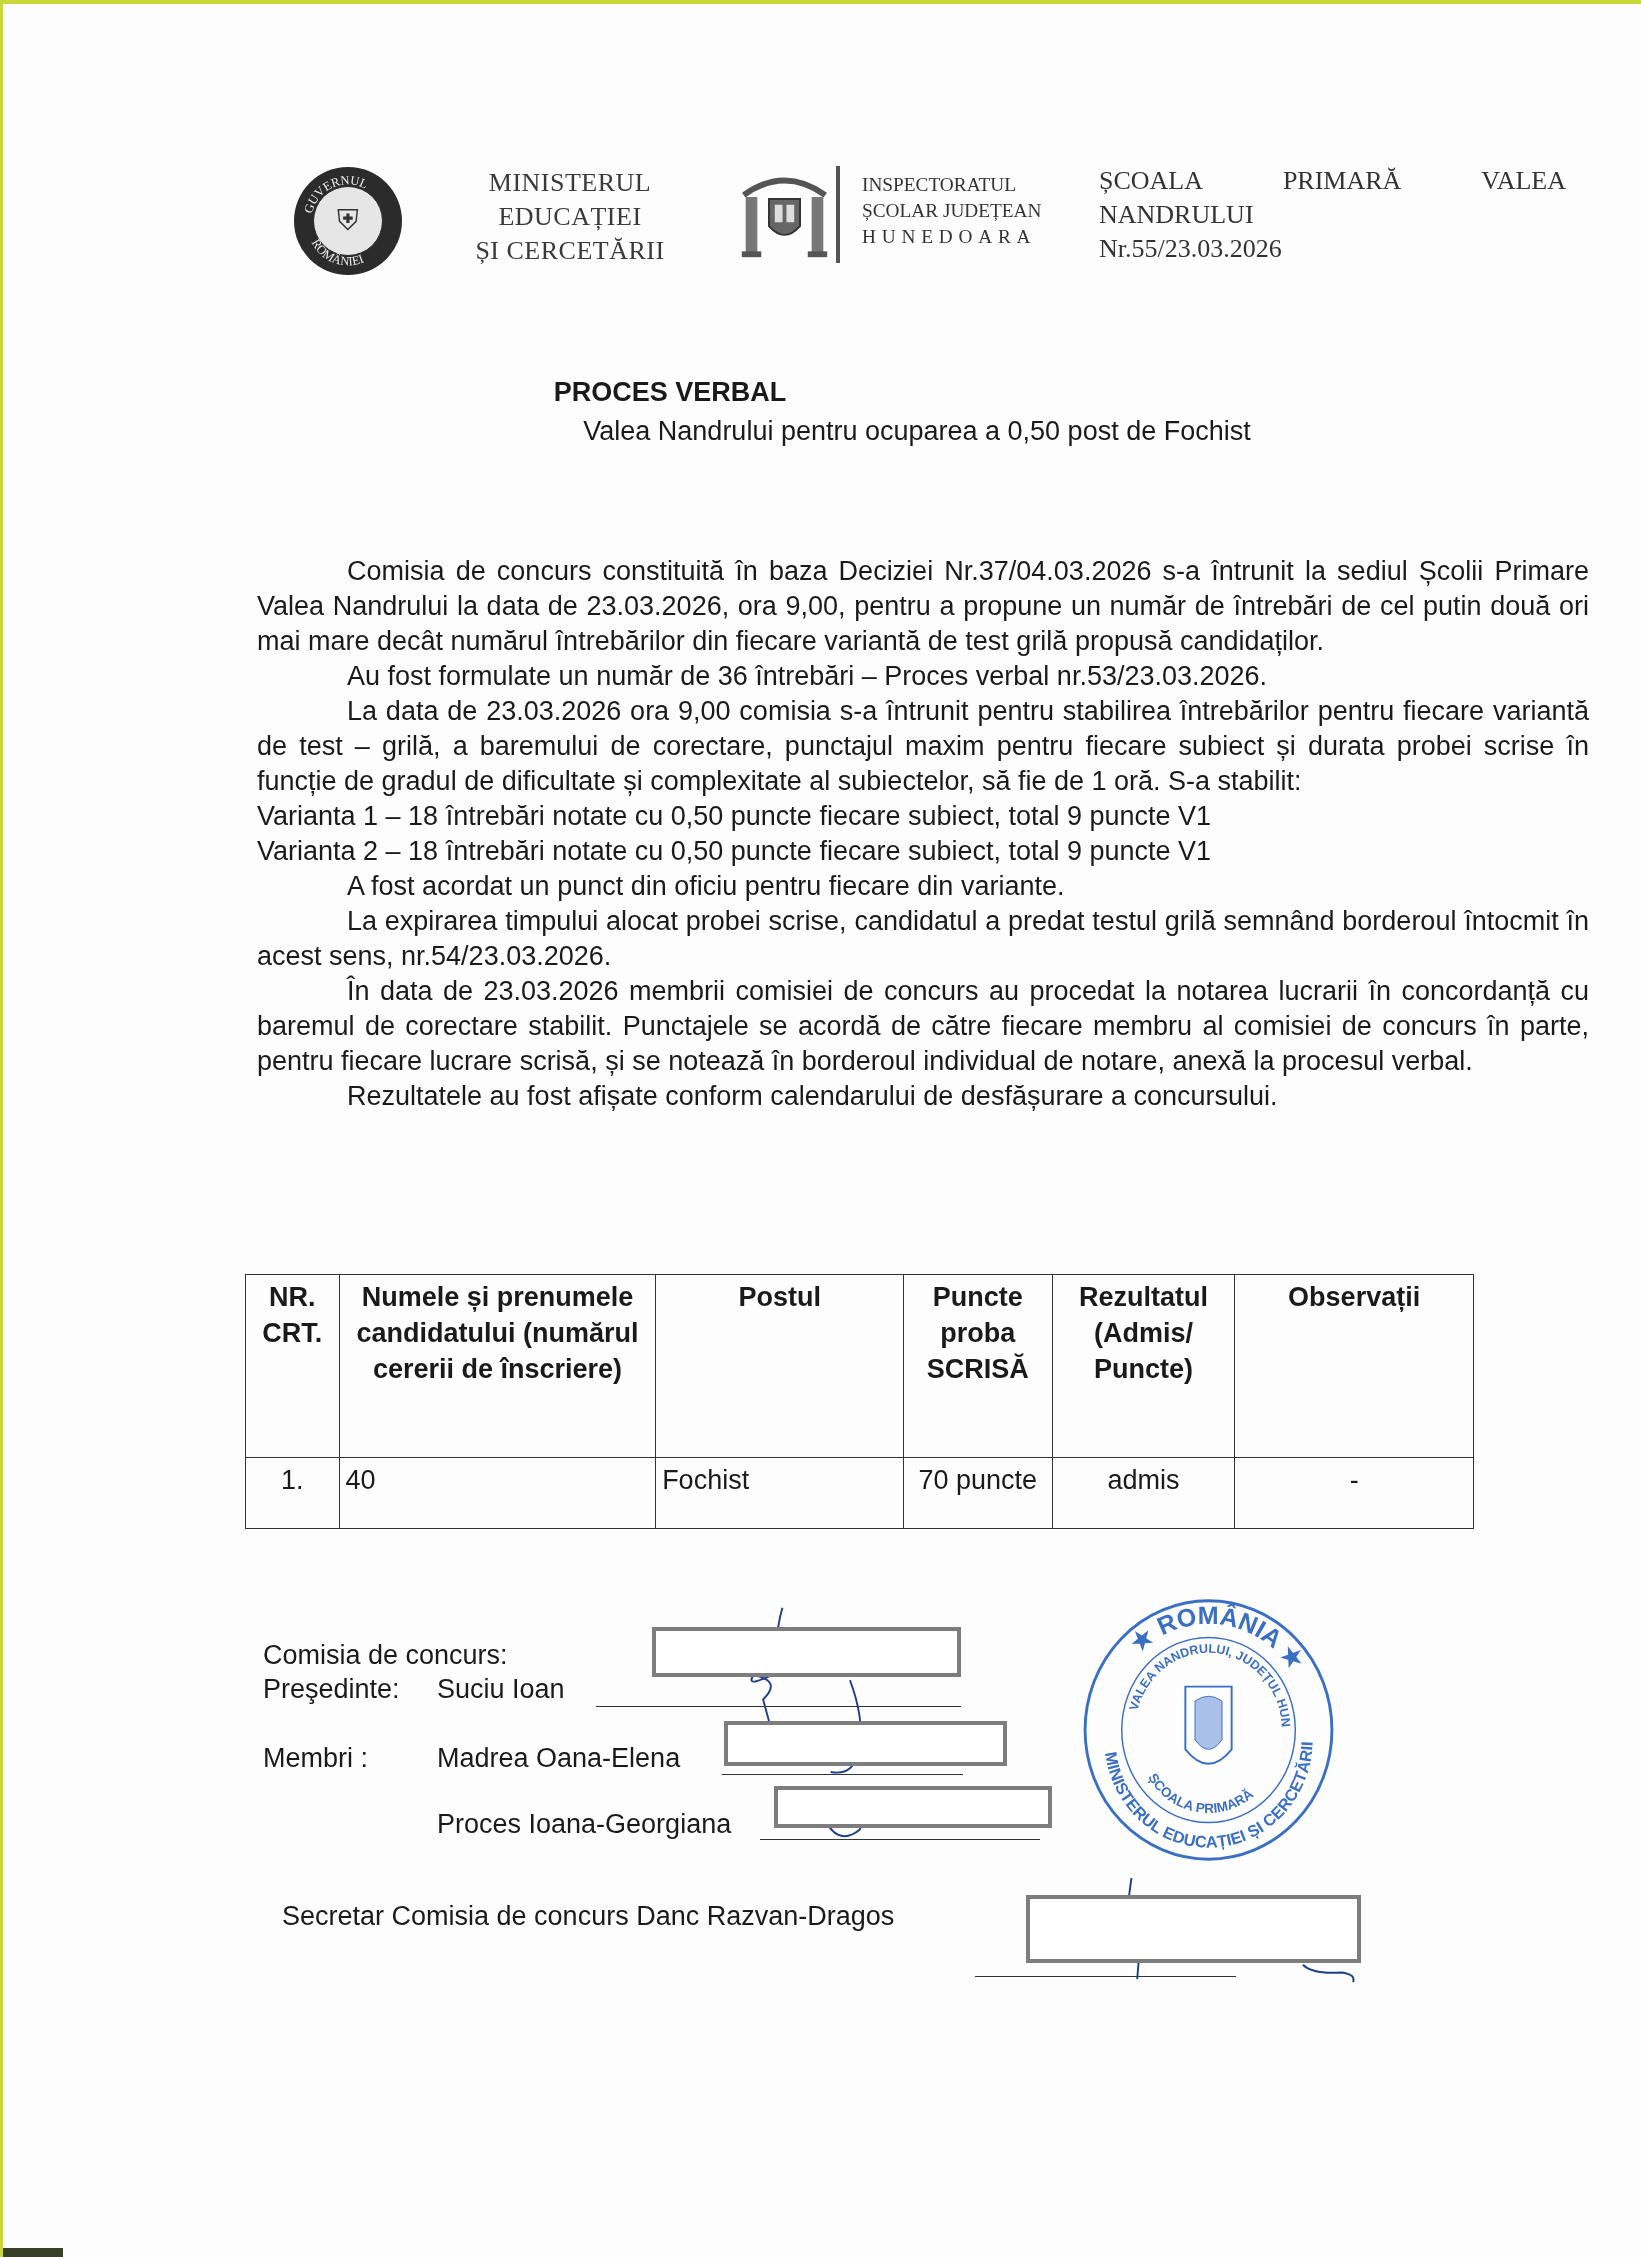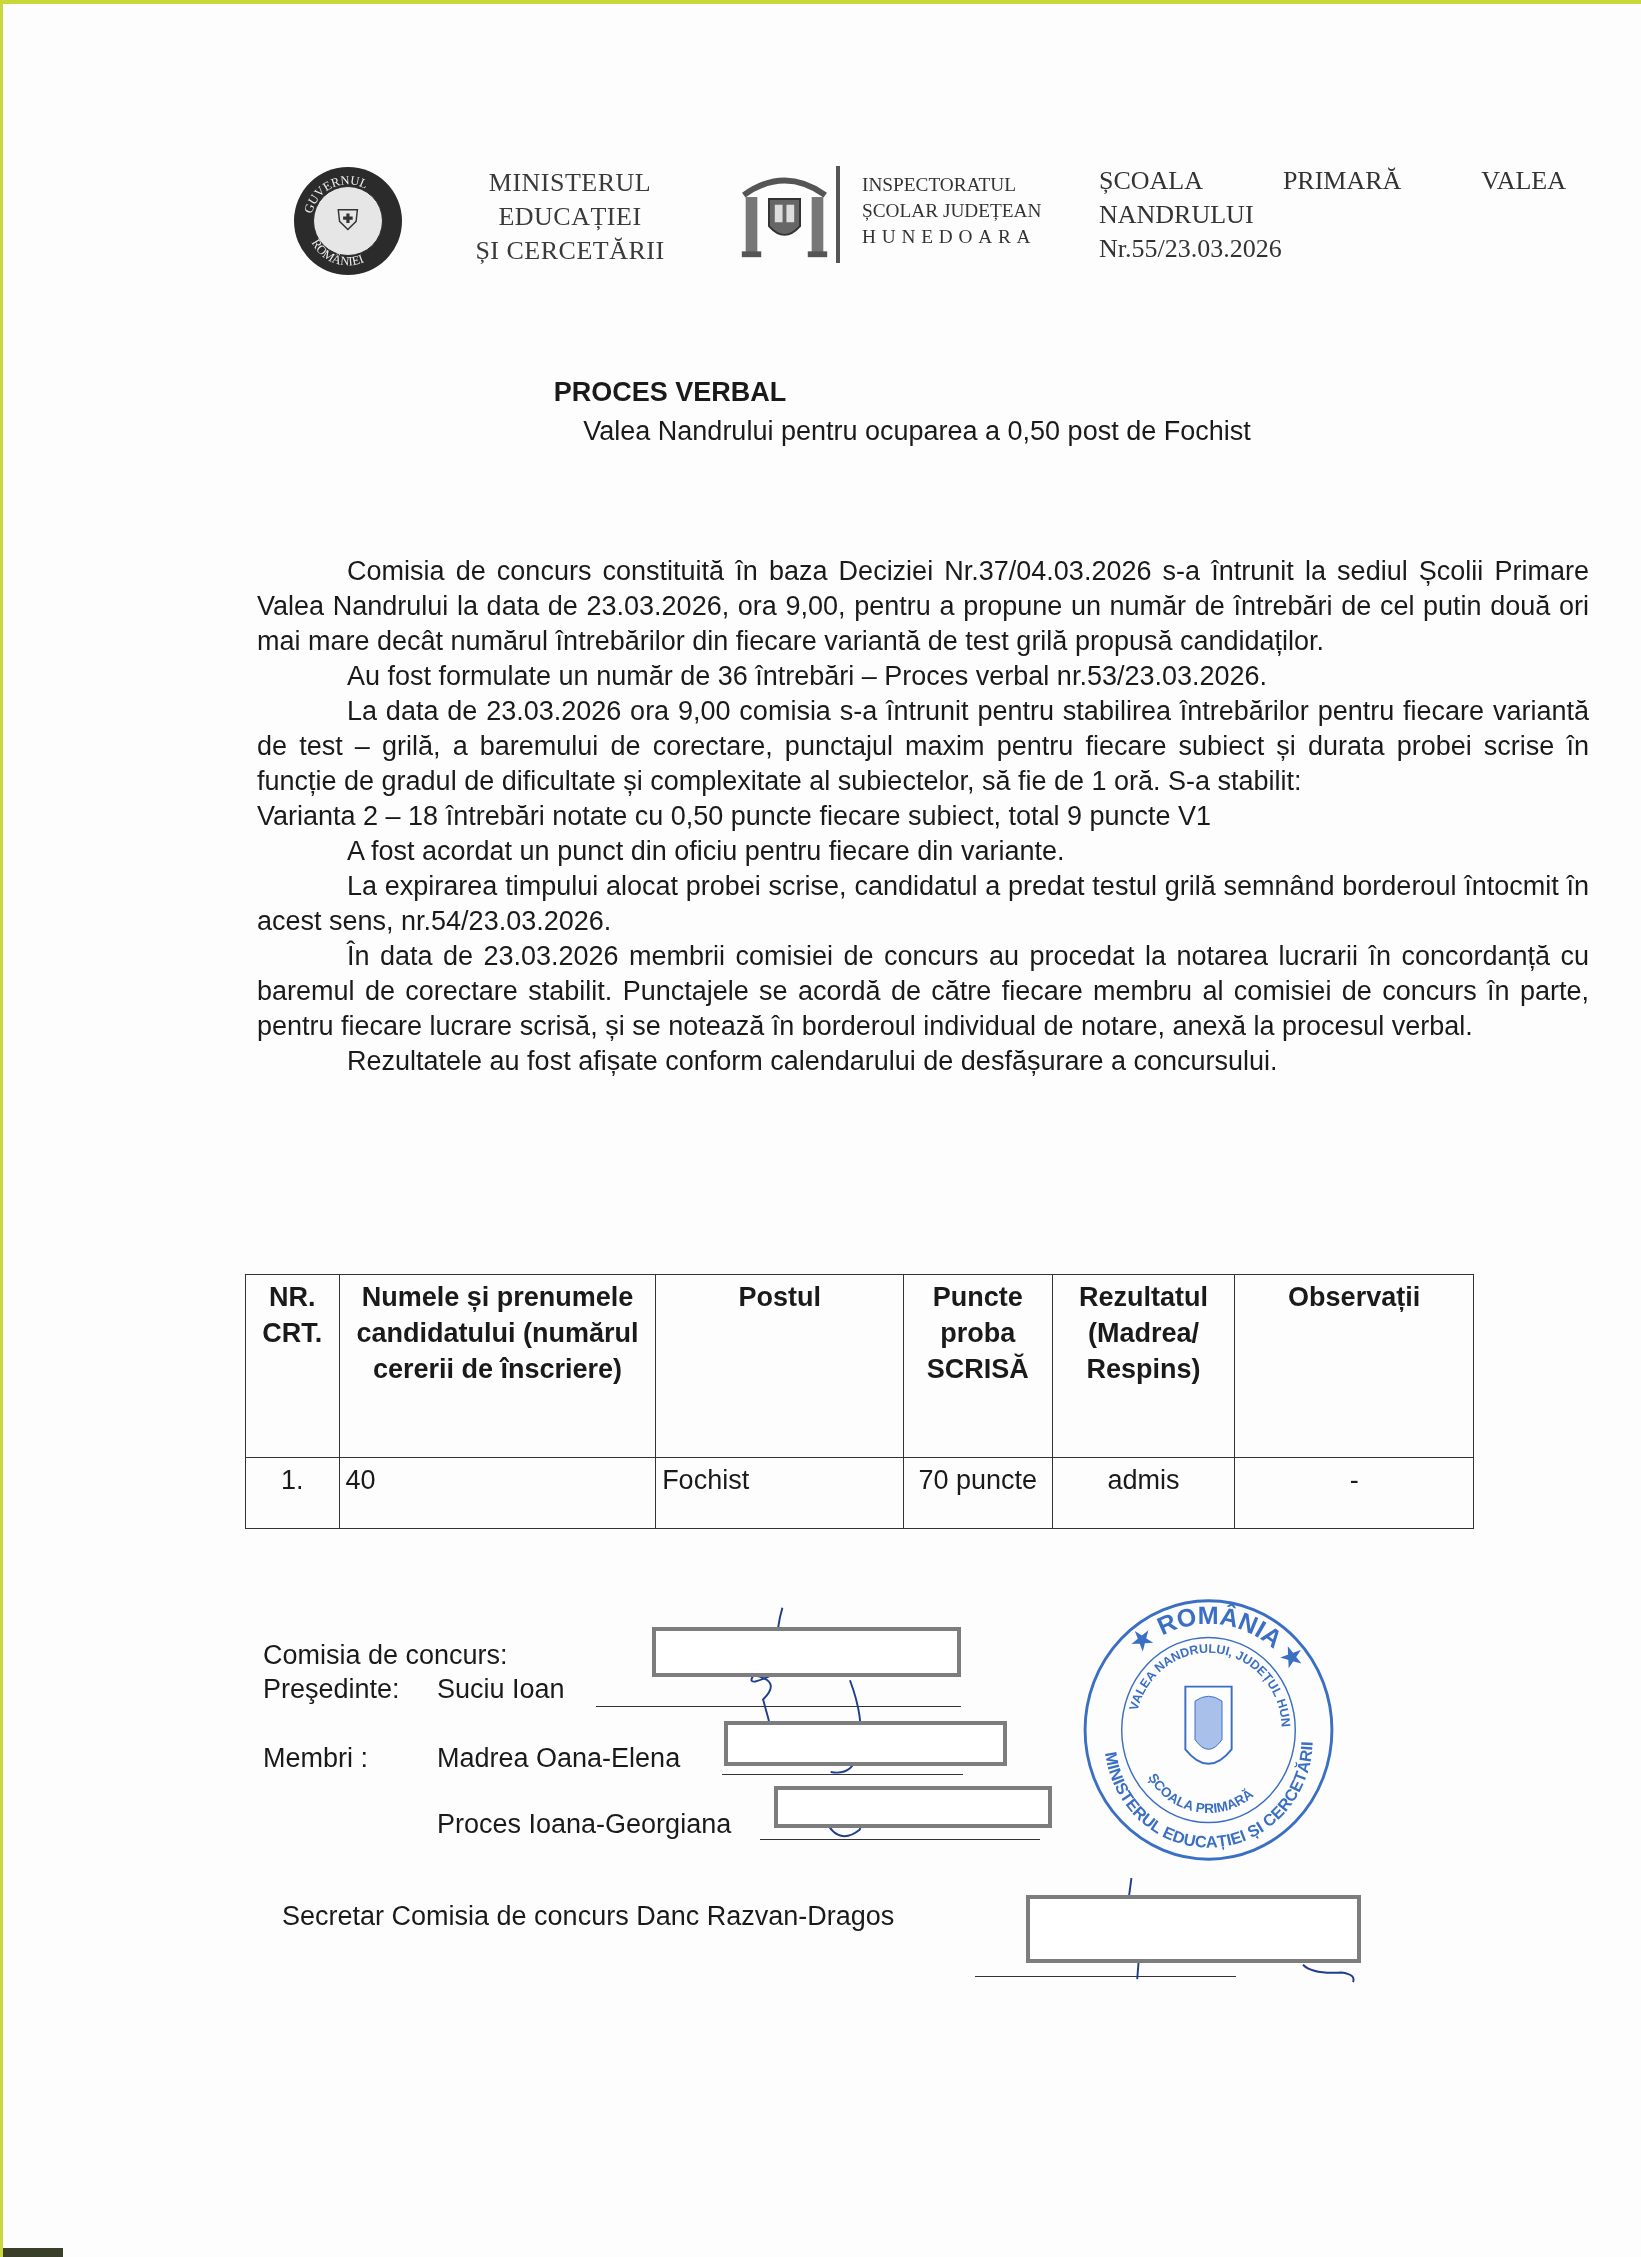--- a/index.html
+++ b/index.html
@@ -107,35 +107,36 @@
 
   <div class="title">PROCES VERBAL</div>
   <div class="subtitle">
     <div>Valea Nandrului pentru ocuparea a 0,50 post de Fochist</div>
   </div>
 
   <div class="body">
     <p class="indent">Comisia de concurs constituită în baza Deciziei Nr.37/04.03.2026 s-a întrunit la sediul Școlii Primare Valea Nandrului la data de 23.03.2026, ora 9,00, pentru a propune un număr de întrebări de cel putin două ori mai mare decât numărul întrebărilor din fiecare variantă de test grilă propusă candidaților.</p>
     <p class="indent">Au fost formulate un număr de 36 întrebări – Proces verbal nr.53/23.03.2026.</p>
     <p class="indent">La data de 23.03.2026 ora 9,00 comisia s-a întrunit pentru stabilirea întrebărilor pentru fiecare variantă de test – grilă, a baremului de corectare, punctajul maxim pentru fiecare subiect și durata probei scrise în funcție de gradul de dificultate și complexitate al subiectelor, să fie de 1 oră. S-a stabilit:</p>
+    <p>Varianta 1 – 18 întrebări notate cu 0,50 puncte fiecare subiect, total 9 puncte V1</p>
     <p>Varianta 2 – 18 întrebări notate cu 0,50 puncte fiecare subiect, total 9 puncte V1</p>
     <p class="indent">A fost acordat un punct din oficiu pentru fiecare din variante.</p>
     <p class="indent">La expirarea timpului alocat probei scrise, candidatul a predat testul grilă semnând borderoul întocmit în acest sens, nr.54/23.03.2026.</p>
     <p class="indent">În data de 23.03.2026 membrii comisiei de concurs au procedat la notarea lucrarii în concordanță cu baremul de corectare stabilit. Punctajele se acordă de către fiecare membru al comisiei de concurs în parte, pentru fiecare lucrare scrisă, și se notează în borderoul individual de notare, anexă la procesul verbal.</p>
     <p class="indent">Rezultatele au fost afișate conform calendarului de desfășurare a concursului.</p>
   </div>
 
   <table class="res">
     <tbody>
         <tr>
       <th class="c1 hdr">NR. CRT.</th>
       <th class="c2 hdr">Numele și prenumele candidatului (numărul cererii de înscriere)</th>
       <th class="c3 hdr">Postul</th>
       <th class="c4 hdr">Puncte proba SCRISĂ</th>
-      <th class="c5 hdr">Rezultatul (Madrea/ Respins)</th>
+      <th class="c5 hdr">Rezultatul (Admis/ Puncte)</th>
       <th class="c6 hdr">Observații</th>
     </tr>
     <tr>
       <td class="tc">1.</td>
       <td class="tl">40</td>
       <td class="tl">Fochist</td>
       <td class="tc">70 puncte</td>
       <td class="tc">admis</td>
       <td class="tc">-</td>
     </tr>

